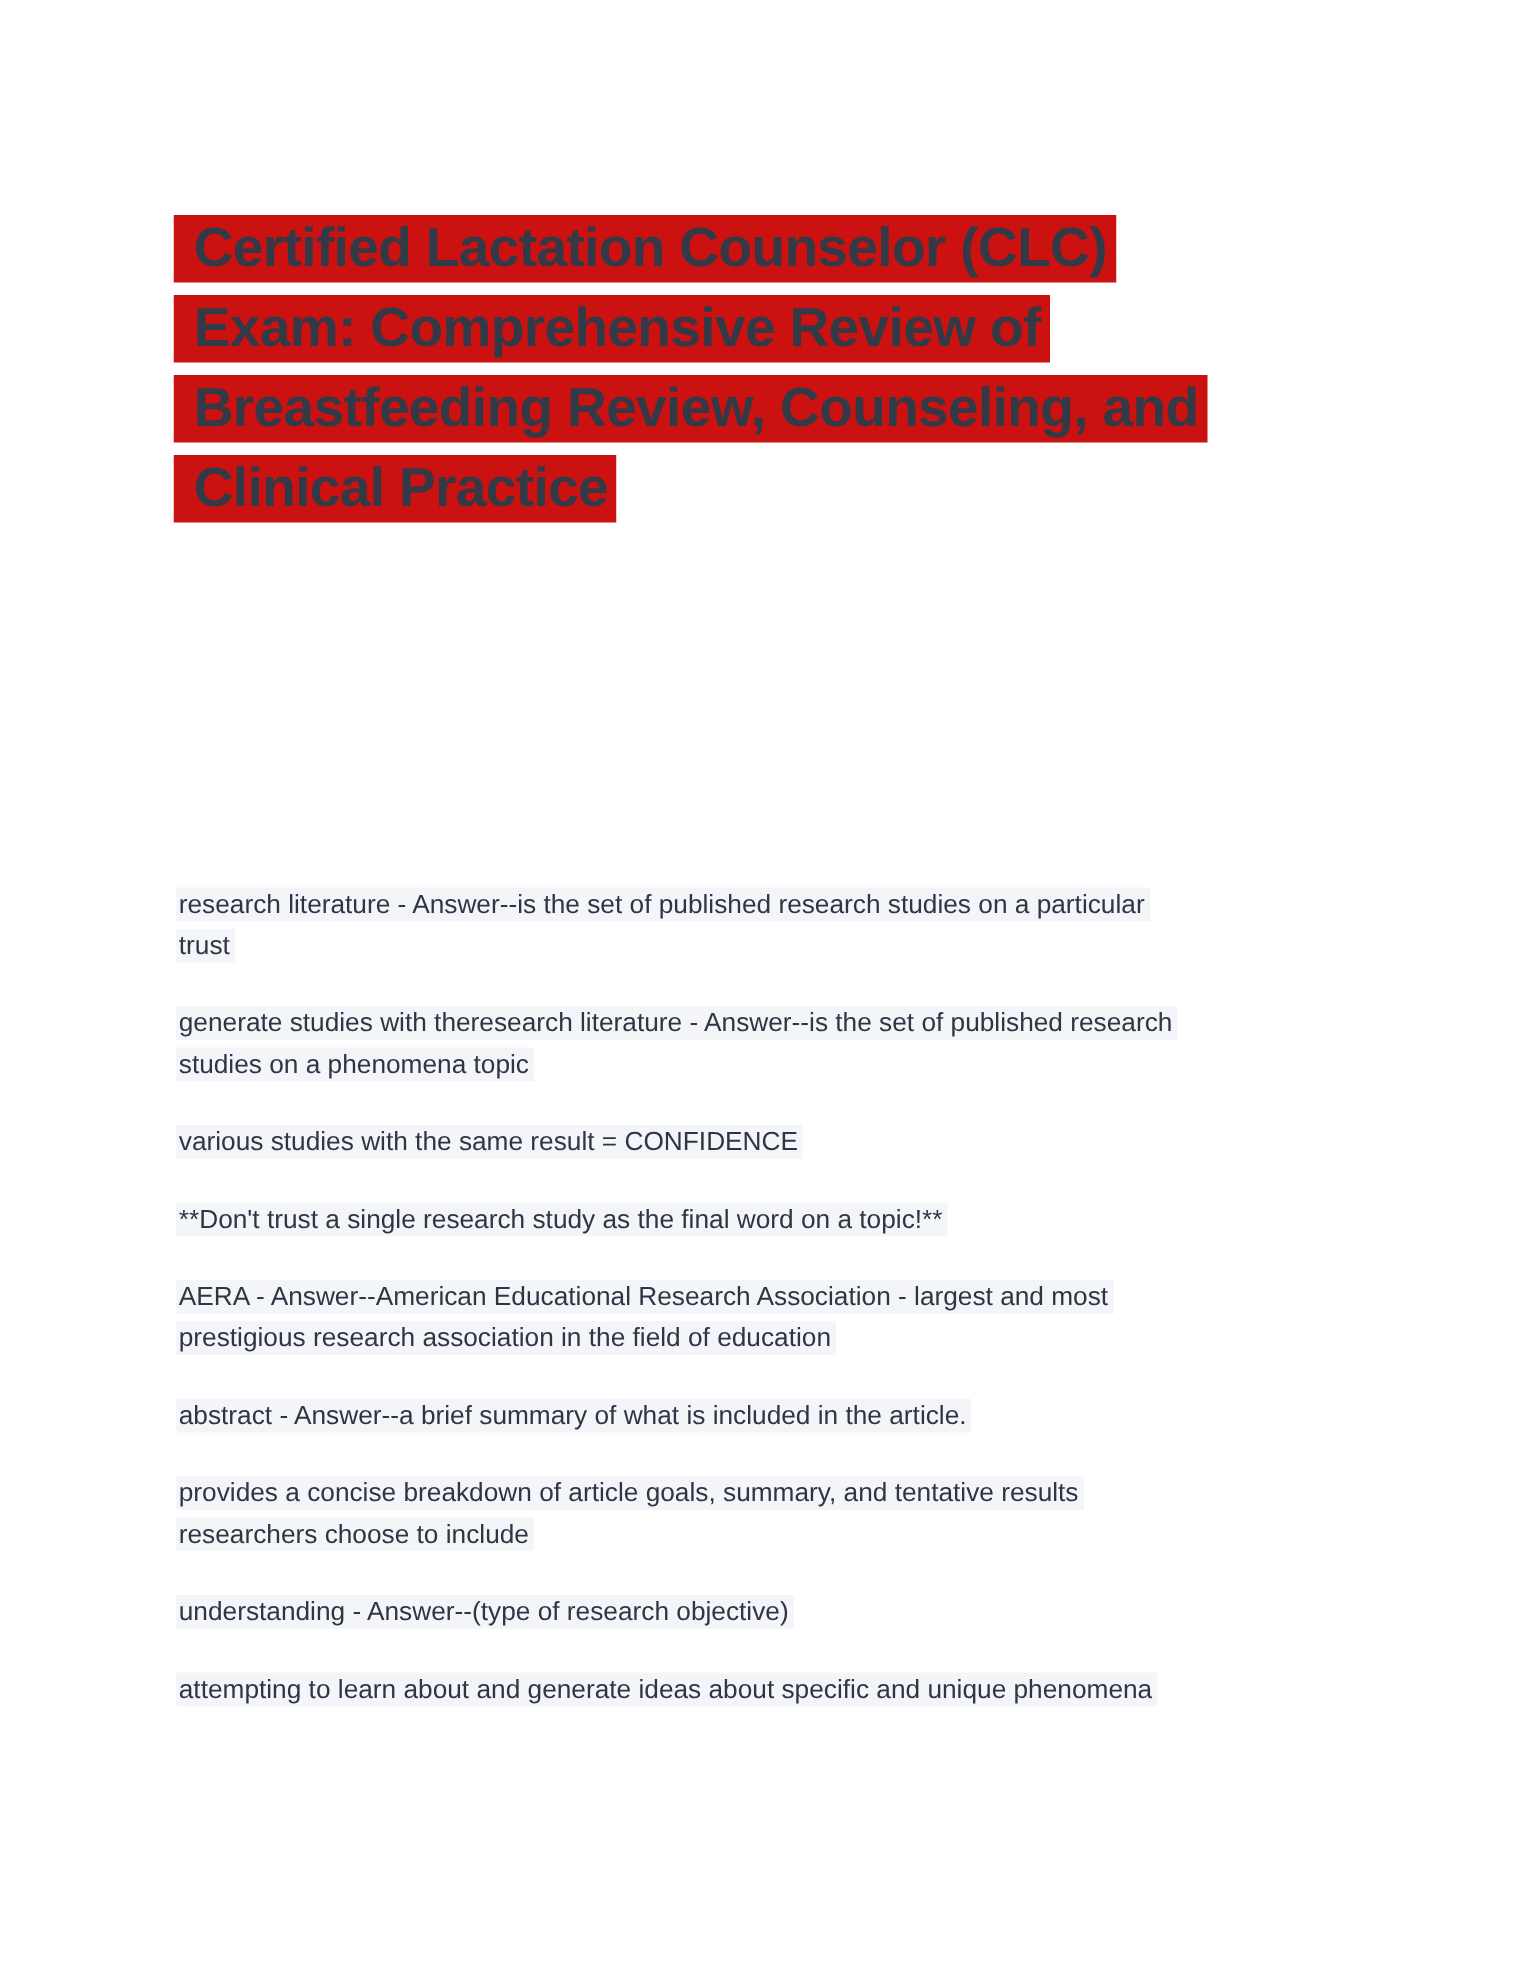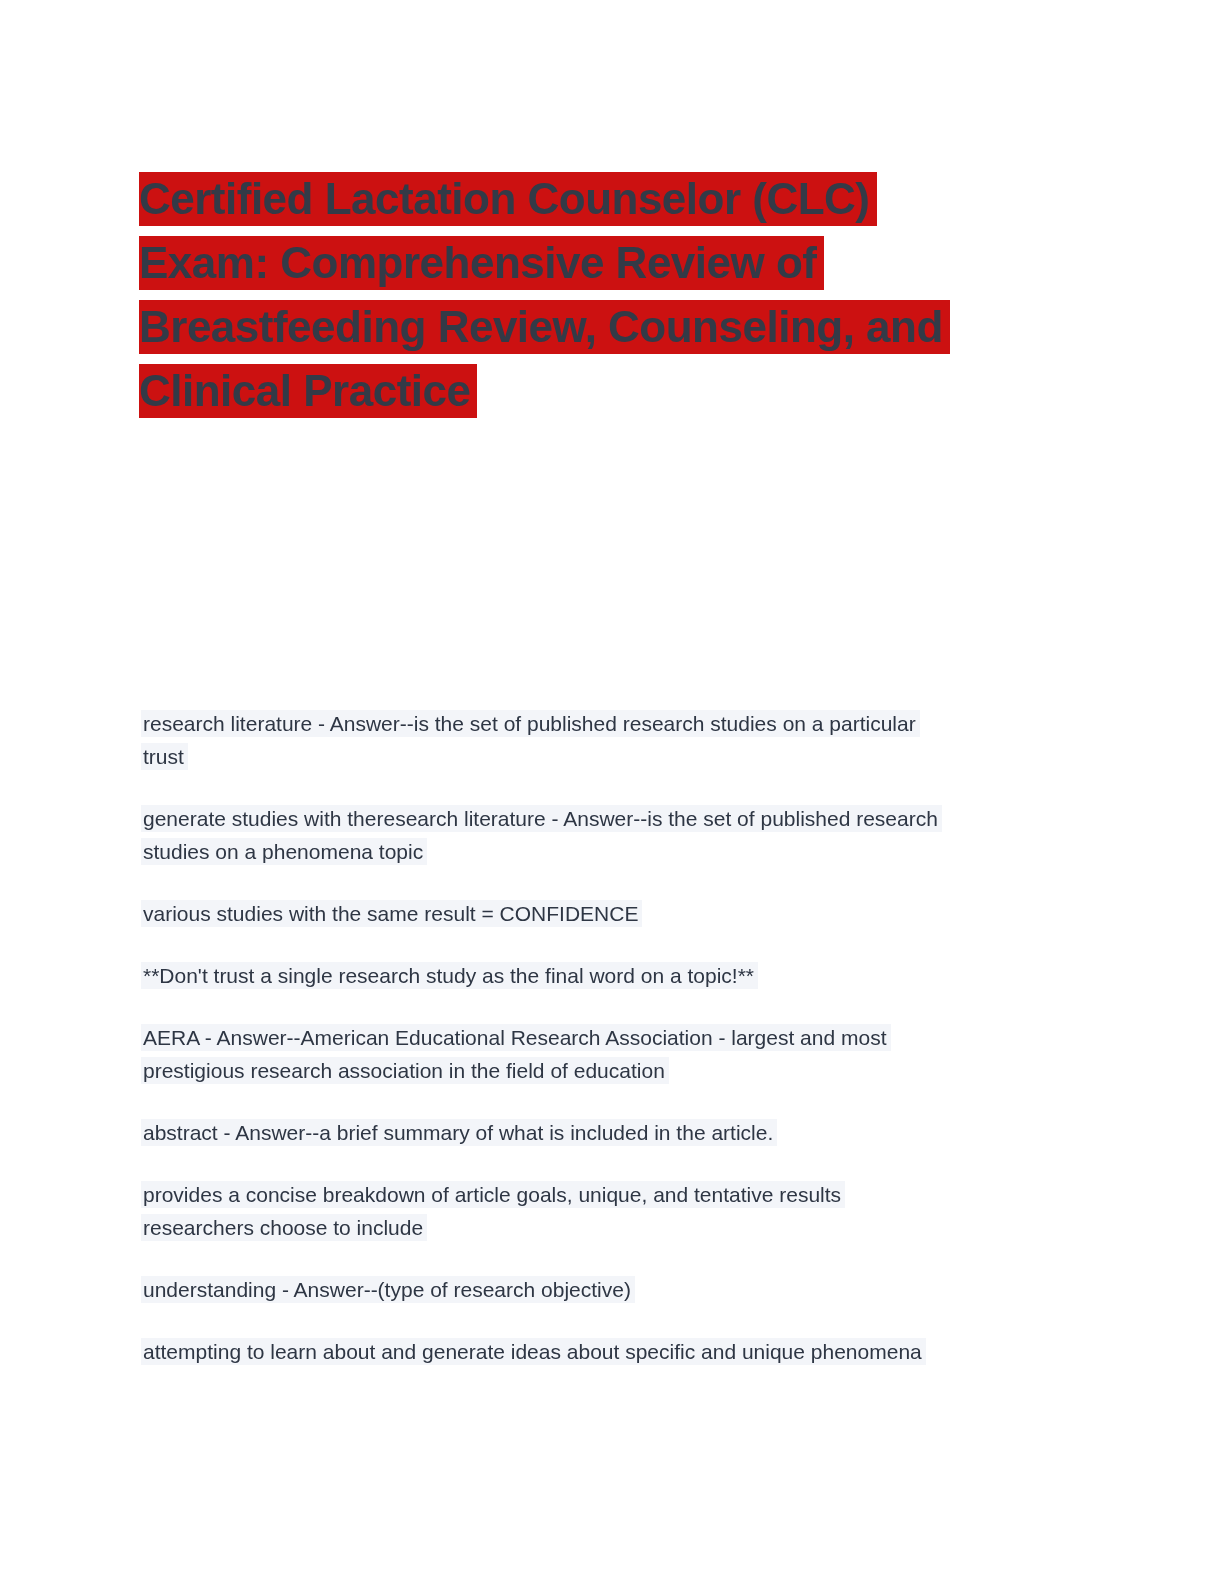--- a/index.html
+++ b/index.html
@@ -21,21 +21,21 @@
     top: 138px;
     width: 1000px;
     font-size: 44px;
     font-weight: bold;
     line-height: 64px;
     letter-spacing: -0.5px;
     color: var(--title-text, #333a47);
   }
   .doc-title .tl {
     background: var(--title-hl, #cc1111);
-    padding: 2px 7px 3px 0;
+    padding: 2px 7px 3px 16px;
     margin-left: -4px;
     -webkit-box-decoration-break: clone;
     box-decoration-break: clone;
   }
   .doc-body {
     position: absolute;
     left: 143px;
     top: 707px;
     width: 1010px;
     font-size: 21px;
@@ -88,21 +88,21 @@
     <p>
       <span class="hl">AERA - Answer--American Educational Research Association - largest and most</span><br>
       <span class="hl">prestigious research association in the field of education</span>
     </p>
 
     <p>
       <span class="hl">abstract - Answer--a brief summary of what is included in the article.</span>
     </p>
 
     <p>
-      <span class="hl">provides a concise breakdown of article goals, unique, and tentative results</span><br>
+      <span class="hl">provides a concise breakdown of article goals, summary, and tentative results</span><br>
       <span class="hl">researchers choose to include</span>
     </p>
 
     <p>
       <span class="hl">understanding - Answer--(type of research objective)</span>
     </p>
 
     <p>
       <span class="hl">attempting to learn about and generate ideas about specific and unique phenomena</span>
     </p>

